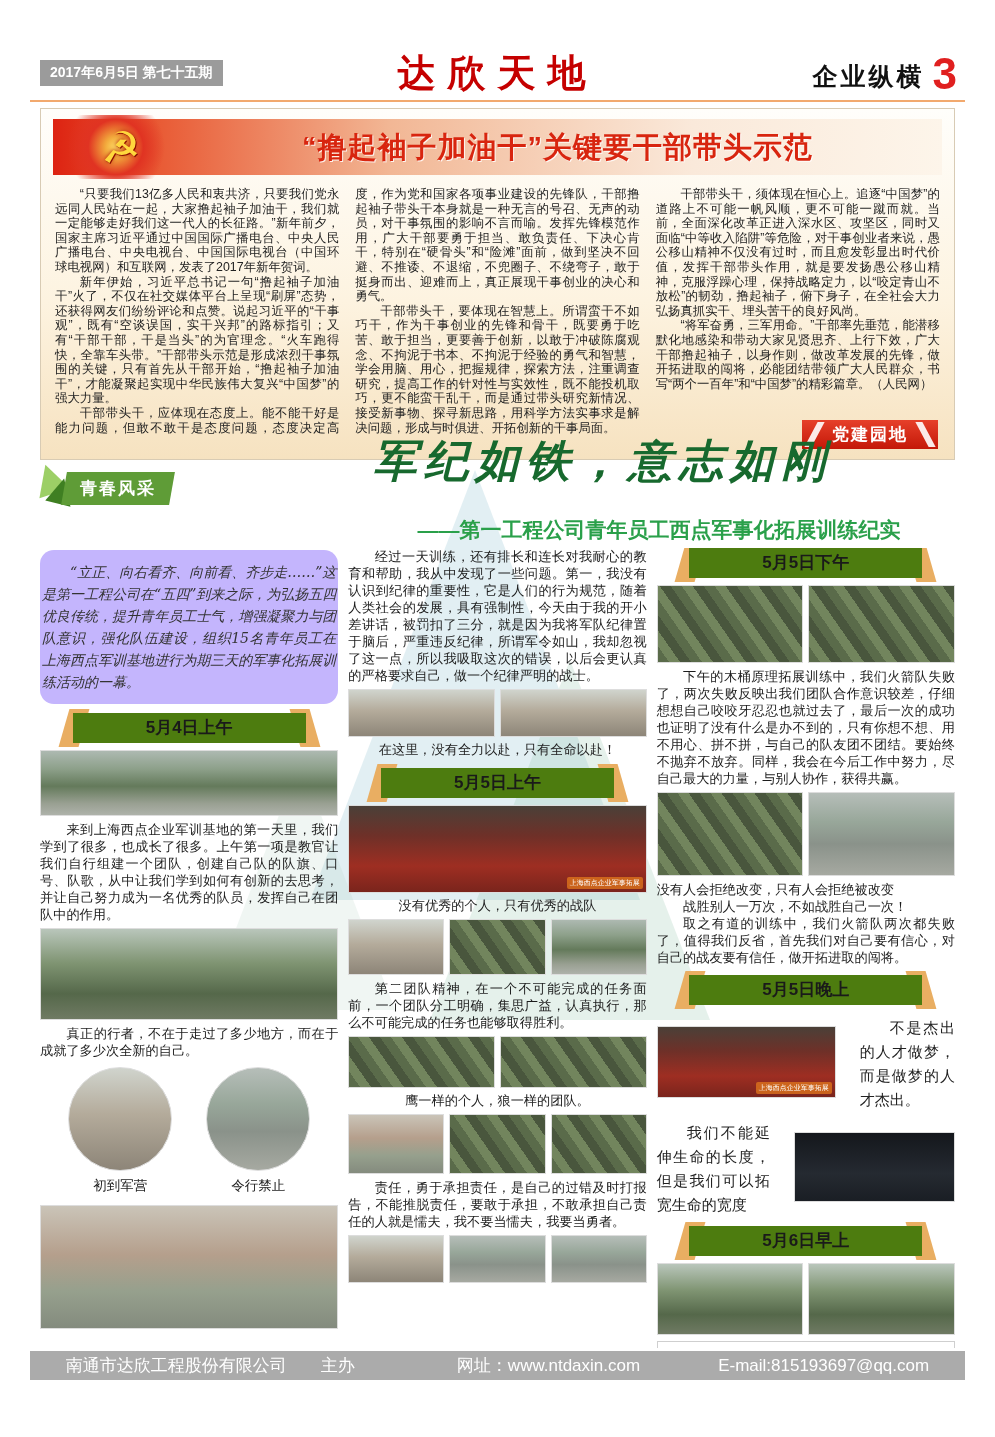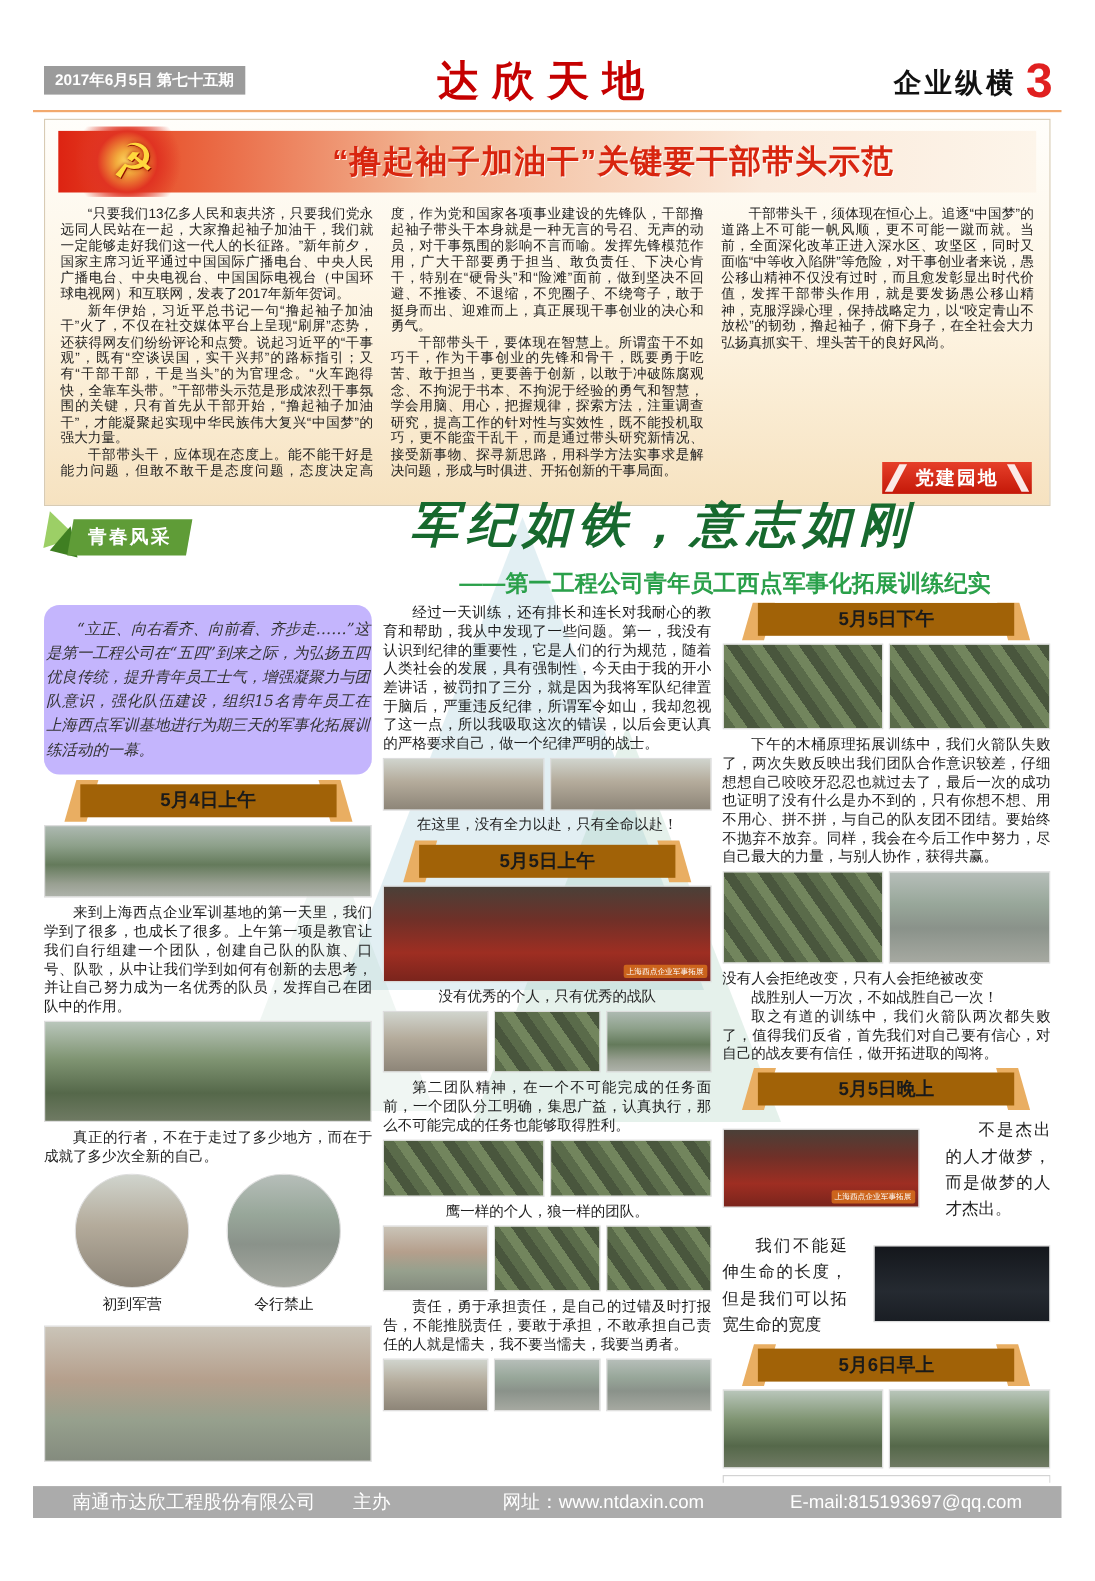--- a/index.html
+++ b/index.html
@@ -40,36 +40,36 @@
   .pb-badge::before,.pb-badge::after{content:"";position:absolute;top:2px;bottom:2px;width:7px;background:rgba(255,255,255,.9);transform:skewX(-28deg);}
   .pb-badge::before{left:9px;}
   .pb-badge::after{right:9px;transform:skewX(28deg);}
   
   .feat-badge{position:absolute;left:64px;top:472px;z-index:2;background:#5f9c37;color:#fff;
               font-size:17px;font-weight:bold;padding:5px 16px;transform:skewX(-10deg);letter-spacing:2px;}
   .feat-badge span{display:inline-block;transform:skewX(10deg);}
   .leaf{position:absolute;z-index:2;width:0;height:0;}
   .leaf.l1{left:34px;top:464px;border-left:16px solid transparent;border-right:16px solid transparent;border-bottom:30px solid #9ccf66;transform:rotate(-18deg);}
   .leaf.l2{left:48px;top:478px;border-left:13px solid transparent;border-right:13px solid transparent;border-bottom:26px solid #3f7f22;transform:rotate(14deg);}
-  .feat-title{position:absolute;left:260px;right:50px;top:448px;z-index:1;text-align:center;
+  .feat-title{position:absolute;left:260px;right:50px;top:432px;z-index:1;text-align:center;
               font-family:Liberation Serif, serif;font-style:italic;font-weight:bold;
               font-size:44px;color:#17692e;letter-spacing:7px;}
   .feat-sub{position:absolute;right:36px;top:516px;width:600px;z-index:1;text-align:center;
             font-size:21px;font-weight:bold;color:#2aa04a;}
   
   .cols{position:absolute;left:40px;right:40px;top:548px;bottom:89px;z-index:1;display:flex;gap:10px;overflow:hidden;}
   .col{flex:1;min-width:0;}
   .para{font-size:13.2px;line-height:17px;text-align:justify;color:#1c1c1c;margin:5px 0;text-indent:2em;}
   .para.noind{text-indent:0;}
   .cap{text-align:center;font-size:13.2px;color:#222;margin:3px 0;}
   .intro-box{background:#c4b5fd;border-radius:14px;padding:11px 2px;margin-top:2px;
              font-family:"DejaVu Serif",serif;font-style:italic;font-size:14px;line-height:22px;
              color:#333;text-align:justify;text-indent:2em;}
   .tape{position:relative;width:max-content;min-width:185px;padding:0 24px;margin:9px auto 7px auto;height:30px;line-height:30px;
-        background:#a16207;font-weight:bold;font-size:17px;text-align:center;color:#1a1a1a;}
+        background:#4d7c0f;font-weight:bold;font-size:17px;text-align:center;color:#1a1a1a;}
   .tape::before,.tape::after{content:"";position:absolute;top:-4px;width:20px;height:38px;background:#e9ae62;z-index:-1;}
   .tape::before{left:-9px;transform:skewX(-16deg);}
   .tape::after{right:-9px;transform:skewX(16deg);}
   
   .photo{position:relative;border:1px solid #ddd;box-sizing:border-box;overflow:hidden;margin:4px 0;}
   .prow{display:flex;gap:5px;margin:4px 0;}
   .prow .photo{flex:1;margin:0;}
   .ph-yard{background:linear-gradient(180deg,#adb9b1 0%,#8da08a 28%,#647a5b 55%,#99a092 82%,#aeb2aa 100%);}
   .ph-walk{background:linear-gradient(180deg,#b9c6bb 0%,#7f9472 38%,#55684a 72%,#6f7a63 100%);}
   .ph-build{background:linear-gradient(180deg,#cac4b8 0%,#b59f8c 40%,#96a08d 70%,#848b7e 100%);}
@@ -121,20 +121,21 @@
         <span>☭</span>
       </div>
       <h1 class="lead-title">“撸起袖子加油干”关键要干部带头示范</h1>
     </div>
     <div class="lead-cols">
       <p>“只要我们13亿多人民和衷共济，只要我们党永远同人民站在一起，大家撸起袖子加油干，我们就一定能够走好我们这一代人的长征路。”新年前夕，国家主席习近平通过中国国际广播电台、中央人民广播电台、中央电视台、中国国际电视台（中国环球电视网）和互联网，发表了2017年新年贺词。</p>
       <p>新年伊始，习近平总书记一句“撸起袖子加油干”火了，不仅在社交媒体平台上呈现“刷屏”态势，还获得网友们纷纷评论和点赞。说起习近平的“干事观”，既有“空谈误国，实干兴邦”的路标指引；又有“干部干部，干是当头”的为官理念。“火车跑得快，全靠车头带。”干部带头示范是形成浓烈干事氛围的关键，只有首先从干部开始，“撸起袖子加油干”，才能凝聚起实现中华民族伟大复兴“中国梦”的强大力量。</p>
       <p>干部带头干，应体现在态度上。能不能干好是能力问题，但敢不敢干是态度问题，态度决定高度，作为党和国家各项事业建设的先锋队，干部撸起袖子带头干本身就是一种无言的号召、无声的动员，对干事氛围的影响不言而喻。发挥先锋模范作用，广大干部要勇于担当、敢负责任、下决心肯干，特别在“硬骨头”和“险滩”面前，做到坚决不回避、不推诿、不退缩，不兜圈子、不绕弯子，敢于挺身而出、迎难而上，真正展现干事创业的决心和勇气。</p>
       <p>干部带头干，要体现在智慧上。所谓蛮干不如巧干，作为干事创业的先锋和骨干，既要勇于吃苦、敢于担当，更要善于创新，以敢于冲破陈腐观念、不拘泥于书本、不拘泥于经验的勇气和智慧，学会用脑、用心，把握规律，探索方法，注重调查研究，提高工作的针对性与实效性，既不能投机取巧，更不能蛮干乱干，而是通过带头研究新情况、接受新事物、探寻新思路，用科学方法实事求是解决问题，形成与时俱进、开拓创新的干事局面。</p>
       <p>干部带头干，须体现在恒心上。追逐“中国梦”的道路上不可能一帆风顺，更不可能一蹴而就。当前，全面深化改革正进入深水区、攻坚区，同时又面临“中等收入陷阱”等危险，对干事创业者来说，愚公移山精神不仅没有过时，而且愈发彰显出时代价值，发挥干部带头作用，就是要发扬愚公移山精神，克服浮躁心理，保持战略定力，以“咬定青山不放松”的韧劲，撸起袖子，俯下身子，在全社会大力弘扬真抓实干、埋头苦干的良好风尚。</p>
+      <p>“将军奋勇，三军用命。”干部率先垂范，能潜移默化地感染和带动大家见贤思齐、上行下效，广大干部撸起袖子，以身作则，做改革发展的先锋，做开拓进取的闯将，必能团结带领广大人民群众，书写“两个一百年”和“中国梦”的精彩篇章。（人民网）</p>
     </div>
     <div class="pb-badge">党建园地</div>
   </section>
 
   <div class="leaf l1"></div>
   <div class="leaf l2"></div>
   <div class="feat-badge">
     <span>青春风采</span>
   </div>
   <div class="feat-title">军纪如铁，意志如刚</div>

